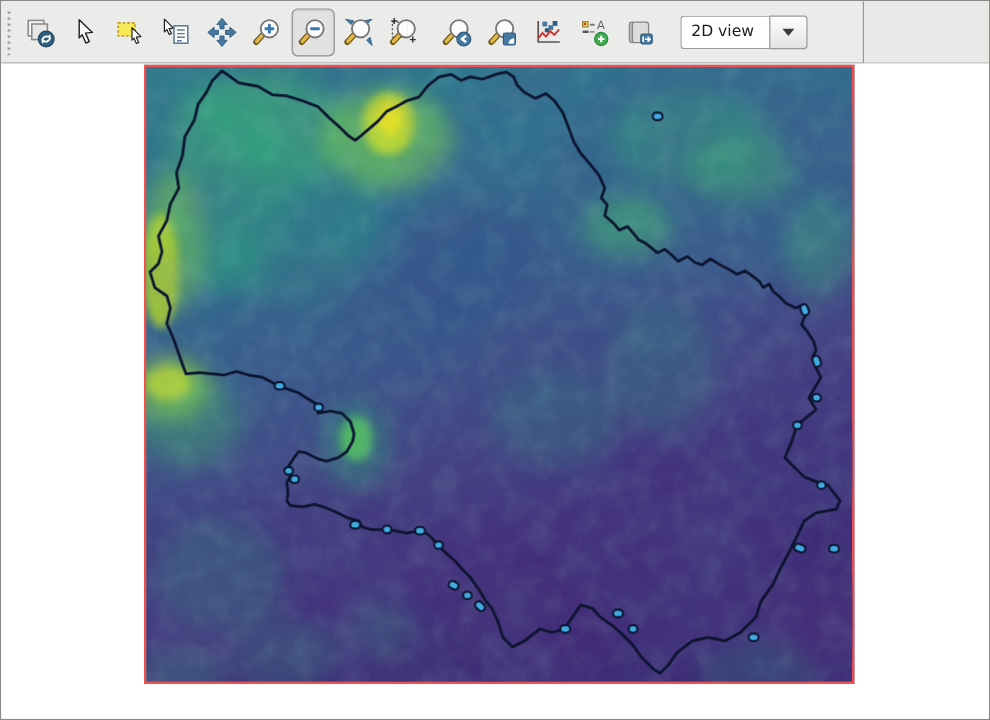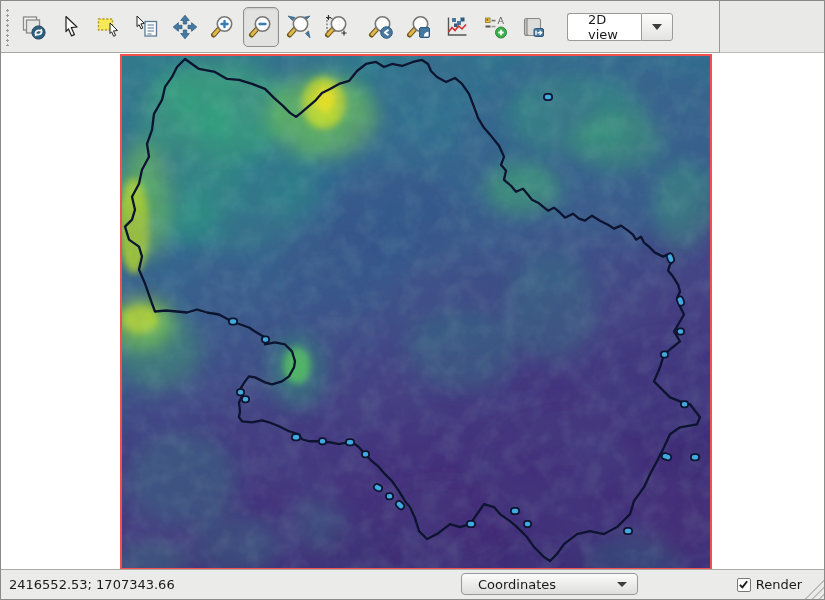--- a/index.html
+++ b/index.html
@@ -29,21 +29,21 @@
     border:1px solid transparent; border-radius:5px; box-sizing:border-box;
     background:transparent; padding:0; cursor:default;
   }
   .tbtn.active { background:#e2e2e0; border-color:#8f8f8f; box-shadow:inset 0 1px 2px rgba(0,0,0,.12); }
   .tbtn svg { width:26px; height:26px; display:block; }
   .sp { width:6px; flex:0 0 auto; }
   .combo2d { display:flex; margin-left:14px; height:28px; }
   .combo2d .field {
     width:74px; background:#fff; border:1px solid #9a9a98; border-right:none;
     border-radius:3px 0 0 3px; font-size:13px; display:flex; align-items:center;
-    padding:0 20px; box-sizing:border-box;
+    padding:0 8px; box-sizing:border-box;
   }
   .combo2d .btn {
     width:32px; background:linear-gradient(#fdfdfd,#e3e3e1); border:1px solid #9a9a98;
     border-radius:0 3px 3px 0; display:flex; align-items:center; justify-content:center;
     box-sizing:border-box;
   }
   .arrow-down { width:0; height:0; border-left:5px solid transparent; border-right:5px solid transparent; border-top:6px solid #3c3c3c; }
   
   .canvas { flex:1 1 auto; position:relative; background:#ffffff; overflow:hidden; }
   .map {
@@ -311,33 +311,14 @@
         <rect x="0" y="0" width="588" height="513" filter="url(#noiseLight)" opacity="0.3"></rect>
 
         <path fill="none" stroke-width="2.3" stroke-linejoin="round" stroke-linecap="round" d="M63 3 L77 13 L93 16 L105 23 L117 24 L130 28 L143 33 L152 42 L161 50 L168 57 L174 61 L179 57 L186 51 L193 45 L200 37 L208 33 L217 28 L227 25 L235 15 L244 8 L254 6 L262 11 L270 8 L280 10 L291 6 L300 4 L306 8 L309 15 L315 21 L324 26 L333 22 L340 28 L347 38 L352 51 L356 62 L362 72 L369 80 L377 90 L382 101 L379 109 L384 115 L382 124 L389 130 L394 136 L401 133 L406 139 L410 144 L416 147 L421 151 L426 155 L432 152 L438 157 L443 162 L451 158 L457 163 L463 165 L470 160 L478 165 L486 169 L492 173 L499 170 L506 175 L511 179 L514 184 L519 181 L522 187 L527 191 L533 197 L541 201 L548 198 L552 204 L548 209 L546 215 L551 221 L556 229 L558 236 L555 243 L558 251 L562 259 L552 276 L558 286 L542 299 L538 312 L532 326 L548 342 L558 346 L568 349 L578 362 L575 369 L558 372 L548 379 L542 392 L535 406 L528 419 L522 432 L512 446 L508 459 L495 472 L482 479 L468 476 L455 479 L442 489 L435 499 L428 506 L422 502 L412 492 L405 482 L395 472 L388 466 L378 459 L372 452 L362 449 L348 469 L338 472 L328 469 L315 479 L305 484 L297 476 L293 463 L288 452 L283 446 L277 436 L270 426 L263 419 L257 412 L250 406 L243 399 L237 392 L233 389 L227 387 L217 389 L207 387 L197 386 L187 386 L180 384 L177 379 L167 376 L157 371 L147 367 L140 365 L130 367 L120 366 L117 362 L118 356 L117 347 L120 341 L118 334 L123 326 L127 321 L133 322 L143 327 L150 329 L160 326 L167 321 L172 312 L173 306 L170 296 L163 289 L153 287 L143 289 L143 282 L133 276 L127 272 L110 266 L97 259 L85 257 L75 254 L65 257 L55 256 L44 255 L33 256 L30 248 L23 228 L17 214 L20 201 L17 191 L7 184 L3 171 L10 164 L13 154 L10 141 L17 128 L20 114 L27 101 L25 88 L30 74 L32 58 L40 44 L43 31 L50 21 L55 11 Z" stroke="#0d1430"></path>
 
         <path fill="none" stroke-width="8" stroke-linecap="round" stroke-linejoin="round" d="M110 266h2 M143 284h1 M118 337h1 M123 344h1 M173 382h2 M200 386h1 M227 387h2 M243 399h1 M255 432l2 1 M267 441h1 M277 449l2 2 M348 469h2 M392 456h2 M405 469h1 M505 476h2 M543 401l3 1 M572 402h2 M558 276h1 M542 299h1 M562 349h1 M548 201l1 3 M558 244l1 3 M425 41h2" stroke="#0d1430"></path>
         <path fill="none" stroke-width="4.5" stroke-linecap="round" stroke-linejoin="round" d="M110 266h2 M143 284h1 M118 337h1 M123 344h1 M173 382h2 M200 386h1 M227 387h2 M243 399h1 M255 432l2 1 M267 441h1 M277 449l2 2 M348 469h2 M392 456h2 M405 469h1 M505 476h2 M543 401l3 1 M572 402h2 M558 276h1 M542 299h1 M562 349h1 M548 201l1 3 M558 244l1 3 M425 41h2" stroke="#41aae0"></path>
       </svg>
     </div>
   </div>
 
-  <div class="statusbar">
-    <span class="coords">2416552.53; 1707343.66</span>
-
-    <div class="combo-mode">
-      <span>Coordinates</span>
-      <span class="arrow-down"></span>
-    </div>
-
-    <div class="render-wrap">
-      <span class="checkbox checked">
-        <svg width="11" height="11" viewBox="0 0 12 12">
-          <path d="M2 6.5 L4.8 9.2 L10 2.5" fill="none" stroke="#1a1a1a" stroke-width="2"></path>
-        </svg>
-      </span>
-      <span>Render</span>
-    </div>
-
-    <div class="resize-grip"></div>
-  </div>
 
 </div>
 
 </body></html>

